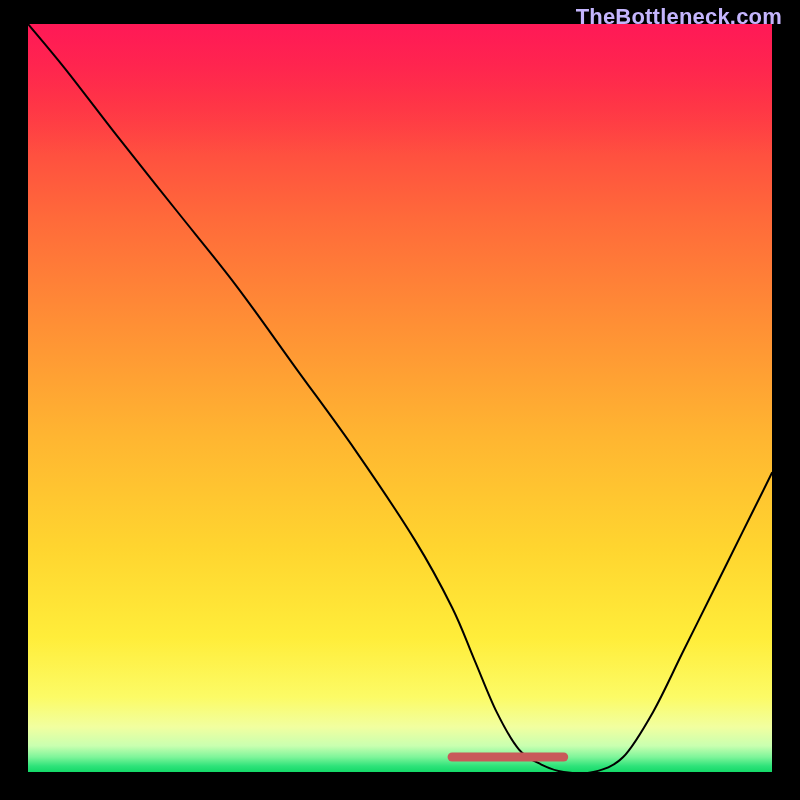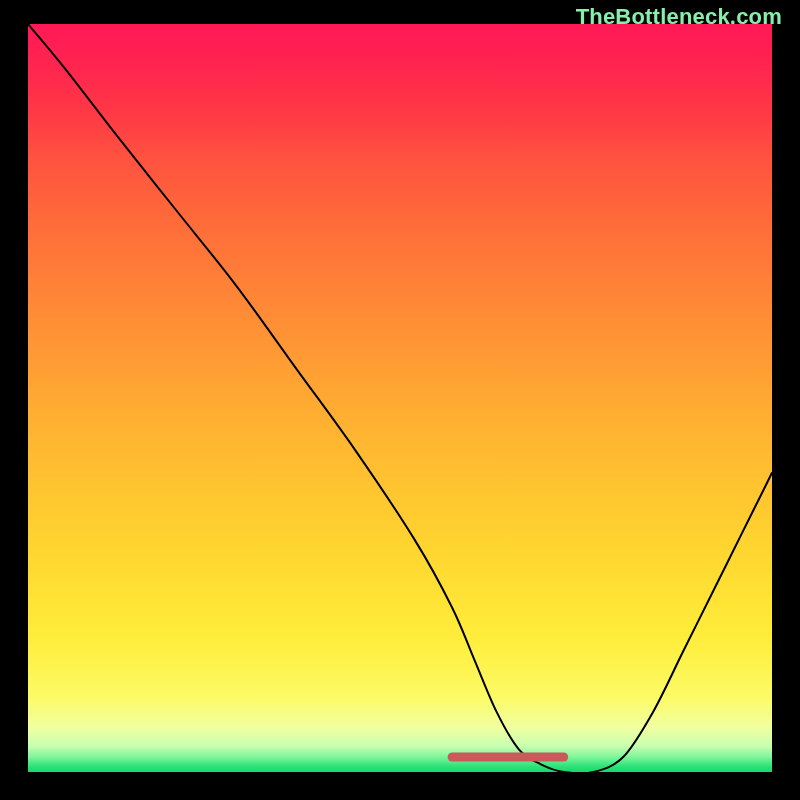--- a/index.html
+++ b/index.html
@@ -14,21 +14,21 @@
   .frame {
     position: relative;
     width: 800px;
     height: 800px;
     background: #000;
   }
   .watermark {
     position: absolute;
     top: 4px;
     right: 18px;
-    color: #86efac;
+    color: #c4b5fd;
     font-size: 22px;
     font-weight: 600;
     letter-spacing: 0.2px;
     z-index: 20;
     user-select: none;
   }
   
   .plot-area {
     position: absolute;
     left: 28px;

